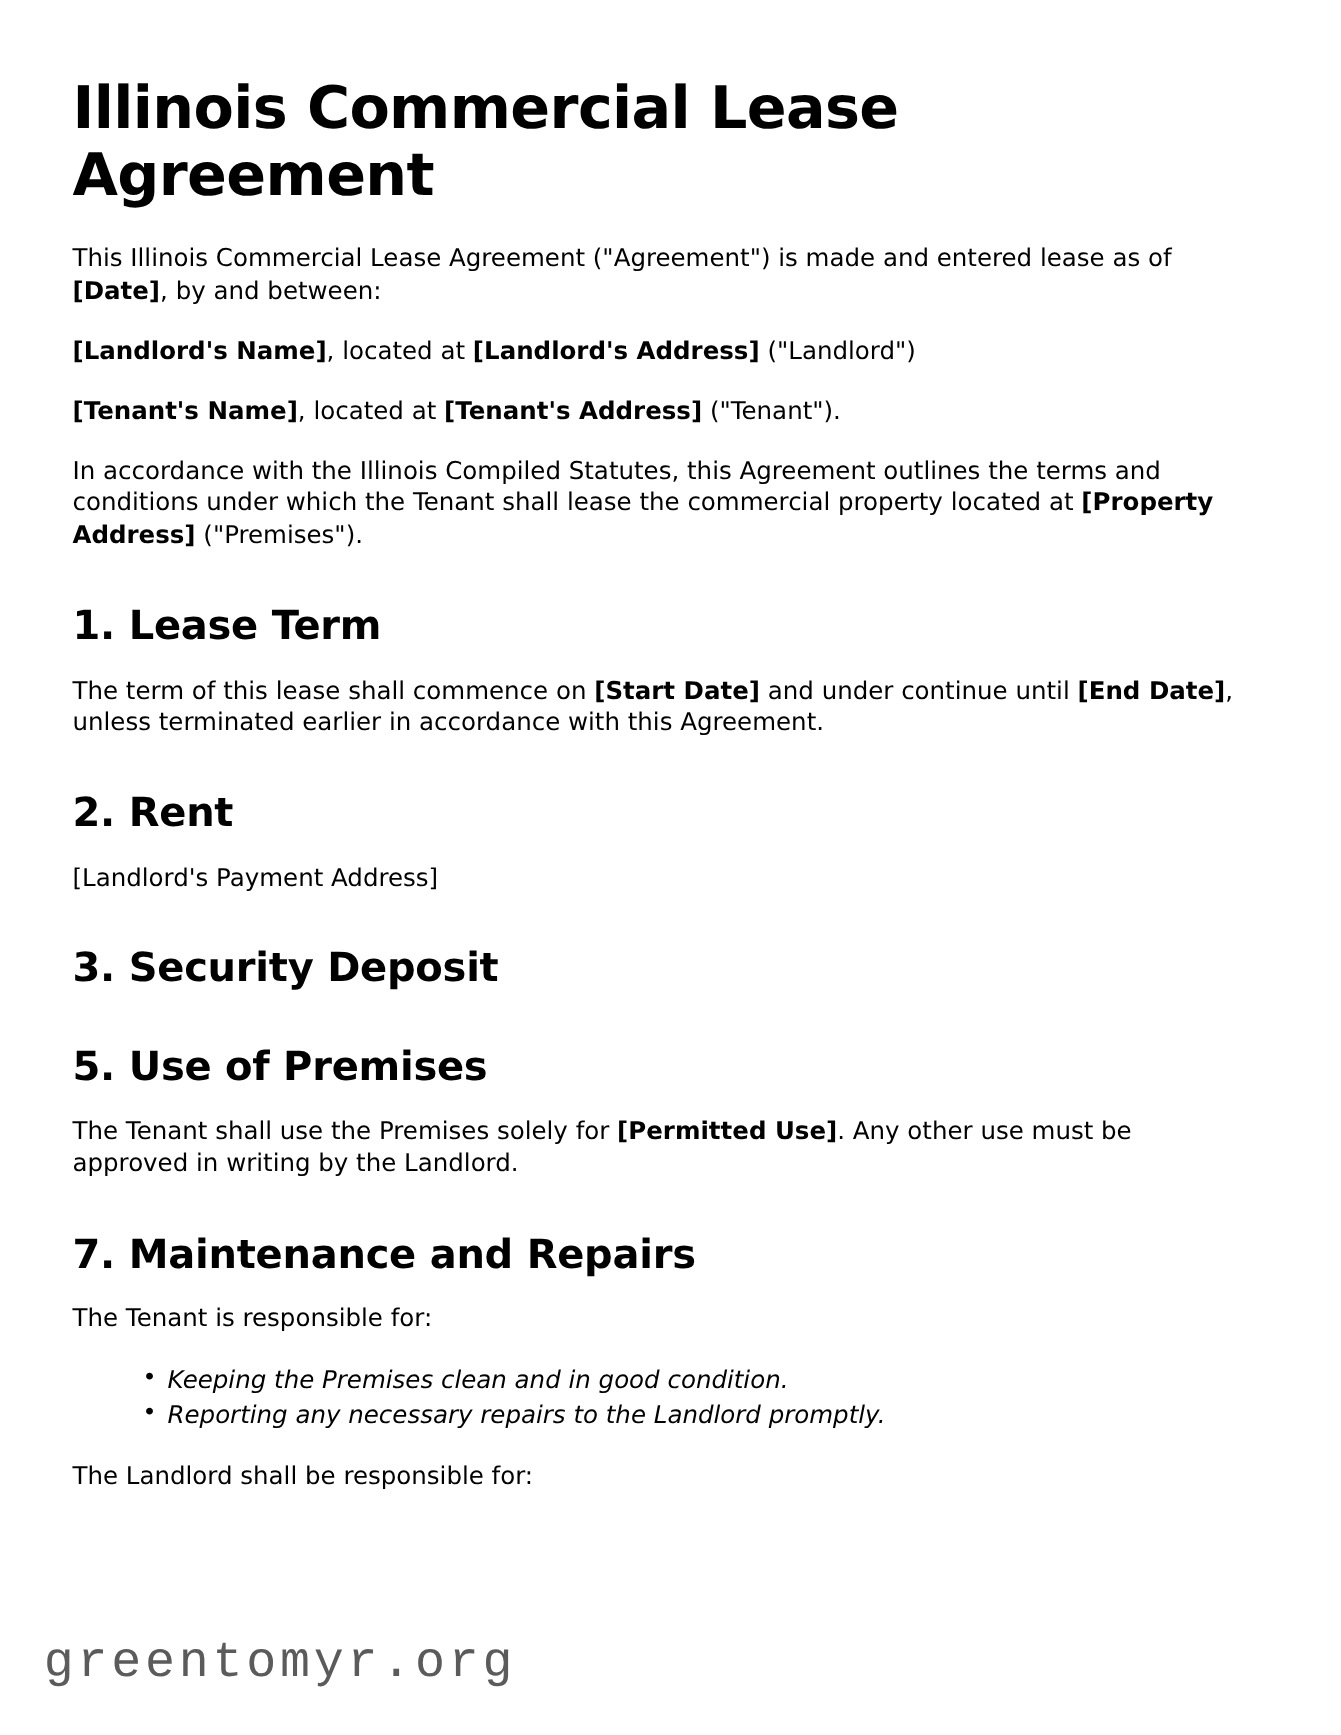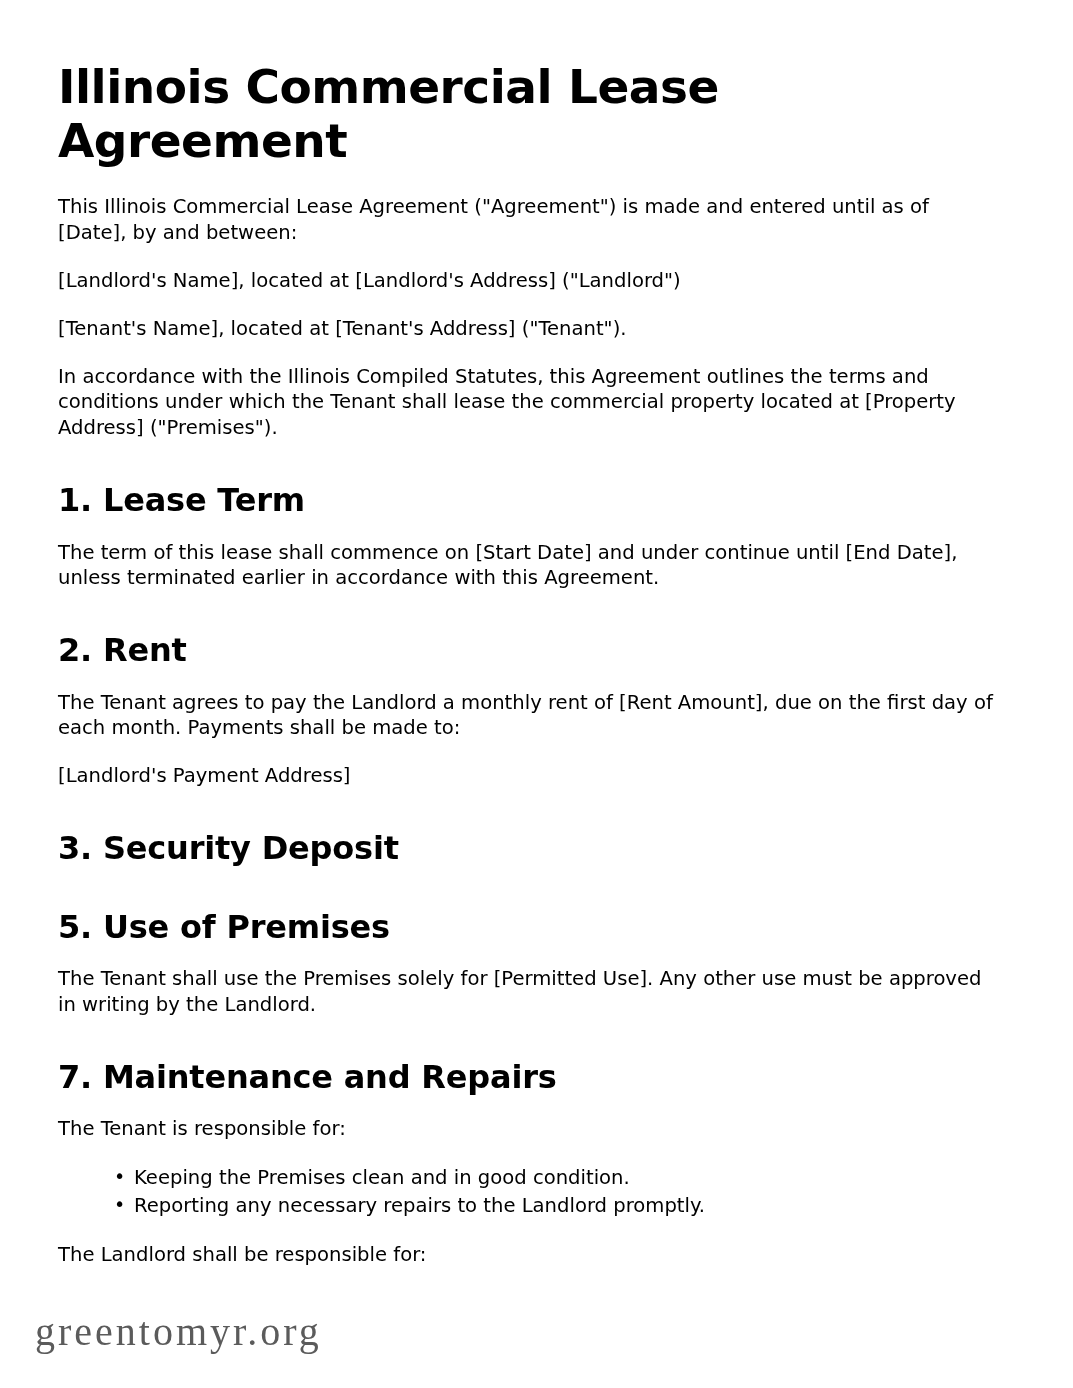--- a/index.html
+++ b/index.html
@@ -51,77 +51,77 @@
   p.para {
     font-size: 19.6px;
     line-height: 1.32;
     margin: 0 0 22px 0;
     color: #000;
     font-weight: normal;
   }
   p.para.tight {
   }
   p.para b, .bold {
-    font-weight: normal;
+    font-weight: bold;
   }
   ul.bullets {
     margin: 0 0 22px 0;
     padding: 0 0 0 56px;
     list-style: none;
+    font-style: italic;
   }
   ul.bullets li {
     font-size: 19.6px;
     line-height: 1.42;
     position: relative;
     padding-left: 20px;
     color: #000;
   }
   ul.bullets li::before {
     content: "\2022";
     position: absolute;
     left: 0;
     top: -1px;
     font-size: 19px;
     line-height: 1.42;
   }
   .watermark {
     position: absolute;
     left: 35px;
     top: 1312px;
-    font-family: Liberation Serif, serif;
+    font-family: Liberation Mono, monospace;
     font-size: 40px;
     line-height: 1;
     letter-spacing: 3px;
     color: #5b5b5b;
     white-space: nowrap;
     user-select: none;
   }
 </style>
 </head>
 <body>
 
 <div class="page">
   <div class="content">
 
     <h1 class="doc-title">Illinois Commercial Lease Agreement</h1>
 
-    <p class="para"><span>This Illinois Commercial Lease Agreement ("Agreement") is made and entered until as of </span><b>[Date]</b><span>, by and between:</span></p>
+    <p class="para"><span>This Illinois Commercial Lease Agreement ("Agreement") is made and entered lease as of </span><b>[Date]</b><span>, by and between:</span></p>
 
     <p class="para"><b>[Landlord's Name]</b><span>, located at </span><b>[Landlord's Address]</b><span> ("Landlord")</span></p>
 
 
     <p class="para"><b>[Tenant's Name]</b><span>, located at </span><b>[Tenant's Address]</b><span> ("Tenant").</span></p>
 
     <p class="para"><span>In accordance with the Illinois Compiled Statutes, this Agreement outlines the terms and conditions under which the Tenant shall lease the commercial property located at </span><b>[Property Address]</b><span> ("Premises").</span></p>
 
     <h2 class="section-heading">1. Lease Term</h2>
     <p class="para"><span>The term of this lease shall commence on </span><b>[Start Date]</b><span> and under continue until </span><b>[End Date]</b><span>, unless terminated earlier in accordance with this Agreement.</span></p>
 
     <h2 class="section-heading">2. Rent</h2>
-    <p class="para"><span>The Tenant agrees to pay the Landlord a monthly rent of </span><b>[Rent Amount]</b><span>, due on the first day of each month. Payments shall be made to:</span></p>
     <p class="para bold">[Landlord's Payment Address]</p>
 
     <h2 class="section-heading">3. Security Deposit</h2>
 
     <h2 class="section-heading">5. Use of Premises</h2>
     <p class="para"><span>The Tenant shall use the Premises solely for </span><b>[Permitted Use]</b><span>. Any other use must be approved in writing by the Landlord.</span></p>
 
     <h2 class="section-heading">7. Maintenance and Repairs</h2>
     <p class="para tight">The Tenant is responsible for:</p>
     <ul class="bullets">

